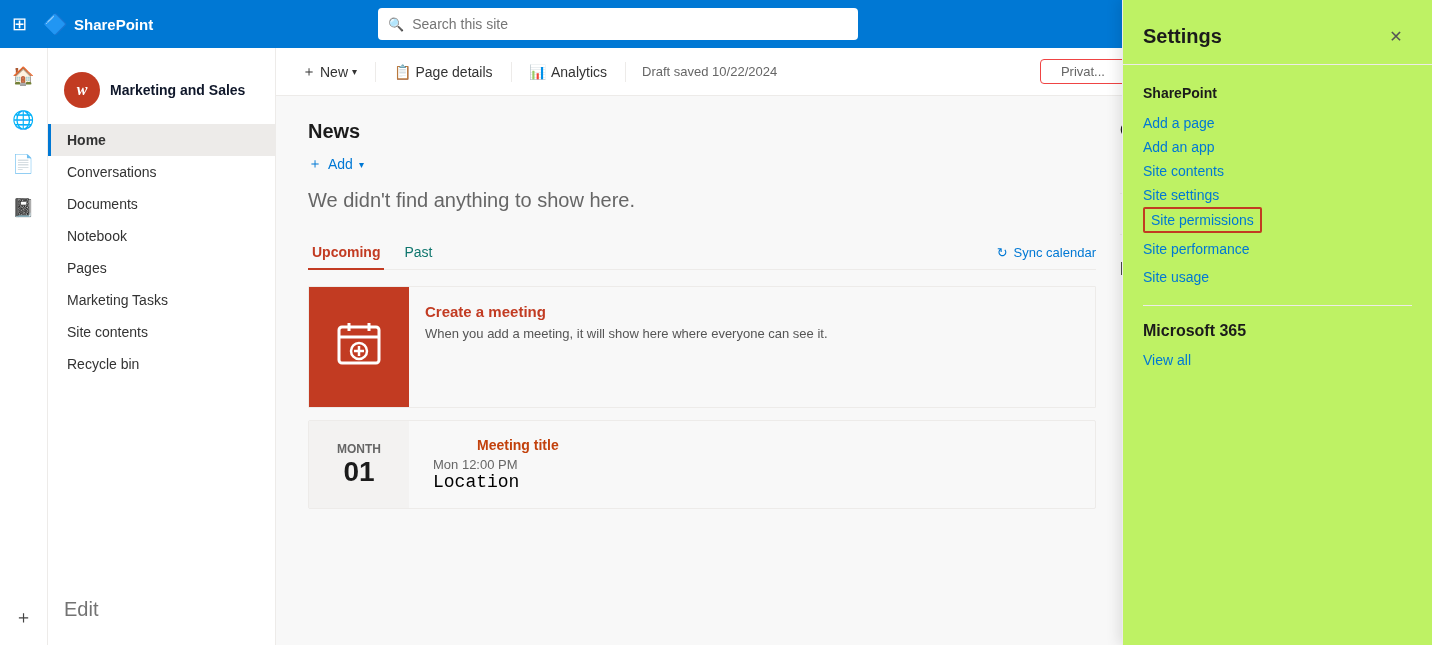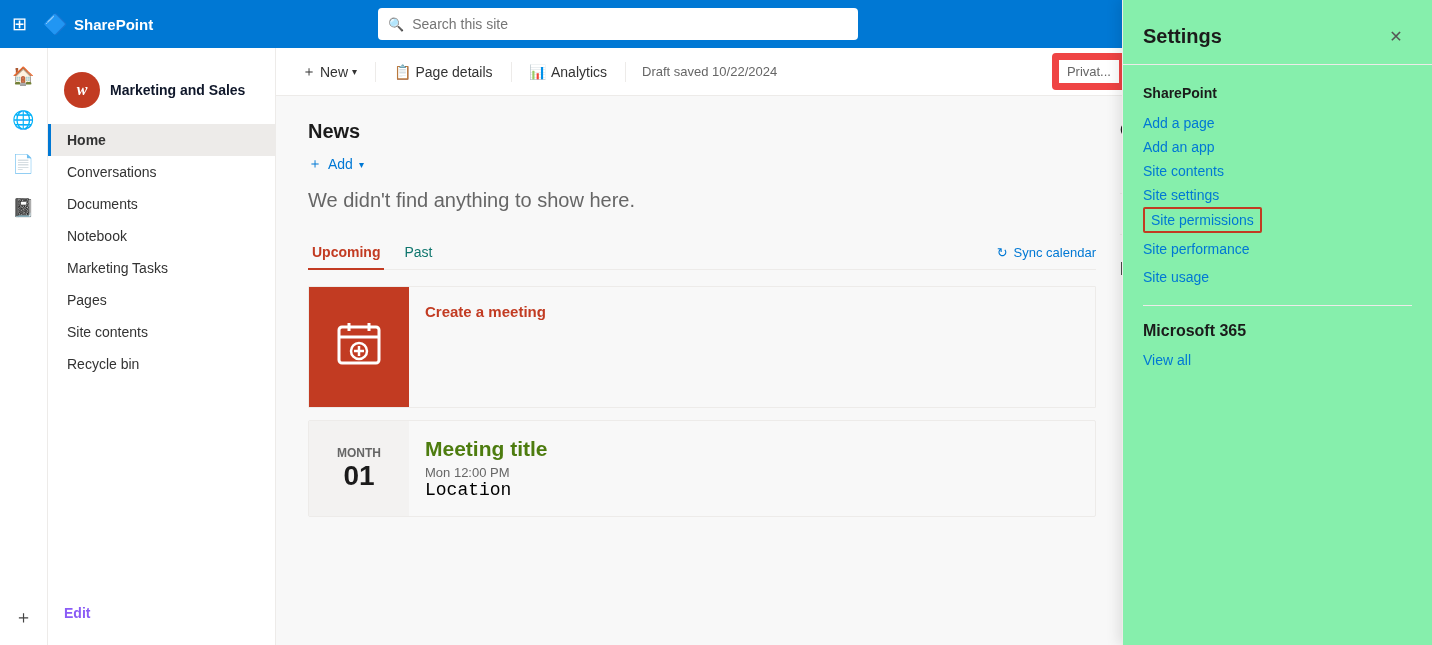--- a/index.html
+++ b/index.html
@@ -57,21 +57,21 @@
       width: 36px; height: 36px; border-radius: 50%;
       background: #c23b22; display: flex; align-items: center; justify-content: center;
       color: white; font-size: 16px; font-weight: 700;
     }
     .site-title { font-size: 14px; font-weight: 600; color: #0f172a; }
     .nav-item {
       padding: 8px 16px; font-size: 14px; color: #333; cursor: pointer;
       border-left: 3px solid transparent;
     }
     .nav-item.active { background: #edebe9; border-left: 3px solid #0078d4; font-weight: 600; }
-    .nav-edit { padding: 8px 16px; font-size: 14px; color: #8b5cf6; cursor: pointer; margin-top: auto; font-weight: bold; }
+    .nav-edit { padding: 8px 16px; font-size: 20px; color: #737373; cursor: pointer; margin-top: auto; }
 
     
     .main-content {
       position: absolute; top: 48px; left: 276px; right: 0; bottom: 0;
       background: #f8f8f8; overflow-y: auto;
     }
 
     
     .toolbar {
       display: flex; align-items: center; gap: 4px;
@@ -91,22 +91,22 @@
       padding: 6px 12px; border-radius: 4px; cursor: pointer;
       font-size: 14px; color: #333; border: none; background: none;
     }
     .editing-area { display: flex; align-items: center; gap: 6px; }
     .user-avatar-small {
       width: 28px; height: 28px; border-radius: 50%;
       background: #8B4513; overflow: hidden;
     }
     .editing-text { font-size: 13px; color: #666; }
     .private-badge {
-      font-size: 13px; color: #666; padding: 4px 8px;
-      border: 7px solid #ef4444; border-radius: 4px;
+      font-size: 13px; color: #666; padding: 4px 20px;
+      border: 1px solid #ef4444; border-radius: 4px;
     }
 
     
     .page-body { padding: 24px 32px; display: flex; gap: 24px; }
 
     
     .news-section { flex: 1; min-width: 0; }
     .section-title { font-size: 20px; font-weight: 600; color: #1b1b1b; margin-bottom: 12px; }
     .add-bar { display: flex; align-items: center; gap: 6px; font-size: 14px; color: #0078d4; cursor: pointer; margin-bottom: 16px; }
     .empty-msg { font-size: 20px; color: #666; margin-bottom: 24px; }
@@ -129,45 +129,45 @@
       align-items: center; justify-content: center; padding: 20px;
       min-height: 120px;
     }
     .meeting-icon { font-size: 36px; color: white; }
     .meeting-detail { padding: 16px; flex: 1; }
     .meeting-title-link { font-size: 15px; font-weight: 600; color: #c23b22; text-decoration: none; cursor: pointer; }
     .meeting-desc { font-size: 13px; color: #555; margin-top: 6px; }
 
     
     .meeting-card2 {
-      display: flex; gap: 0; border: 1px solid #edebe9; border-radius: 2px; overflow: hidden;
+      display: flex; gap: 8px; border: 1px solid #edebe9; border-radius: 2px; overflow: hidden;
     }
     .date-area {
       width: 100px; background: #f3f2f1; display: flex; flex-direction: column;
       align-items: center; justify-content: center; padding: 16px;
     }
     .date-month { font-size: 12px; color: #666; text-transform: uppercase; font-weight: 600; }
     .date-day { font-size: 28px; font-weight: 700; color: #1b1b1b; }
     .meeting2-detail { padding: 16px; flex: 1; }
-    .meeting2-title { font-size: 21px; font-weight: 600; color: #4d7c0f; }
+    .meeting2-title { font-size: 14px; font-weight: 600; color: #c2410c; margin-left: 44px; }
     .meeting2-time { font-size: 13px; color: #666; margin-top: 4px; }
     .meeting2-loc { font-size: 18px; color: #000000; font-family: Liberation Mono, monospace; }
 
     
     .right-panel { width: 280px; flex-shrink: 0; }
     .right-section-title { font-size: 18px; font-weight: 600; color: #1b1b1b; margin-bottom: 12px; }
     .quick-links-item { display: flex; align-items: center; gap: 8px; padding: 8px 0; border-bottom: 1px solid #edebe9; cursor: pointer; }
     .ql-icon { width: 24px; height: 24px; display: flex; align-items: center; justify-content: center; color: #0078d4; font-size: 16px; }
     .ql-text { font-size: 14px; color: #0078d4; }
     .docs-more { font-size: 20px; color: #666; cursor: pointer; padding: 4px; }
 
     
     .settings-panel {
       position: fixed; top: 0; right: 0; width: 310px; height: 100%;
-      background: #86efac; border-left: 1px solid #edebe9;
+      background: #bef264; border-left: 1px solid #edebe9;
       box-shadow: -4px 0 12px rgba(0,0,0,0.1);
       z-index: 200; display: flex; flex-direction: column;
     }
     .settings-header {
       display: flex; align-items: center; justify-content: space-between;
       padding: 20px 20px 12px 20px; border-bottom: 1px solid #edebe9;
     }
     .settings-title { font-size: 20px; font-weight: 600; color: #1b1b1b; }
     .close-btn { width: 32px; height: 32px; display: flex; align-items: center; justify-content: center; cursor: pointer; border-radius: 4px; font-size: 16px; color: #555; border: none; background: none; }
     .settings-body { padding: 16px 20px; overflow-y: auto; flex: 1; }
@@ -218,22 +218,22 @@
   <div class="site-logo-area">
     <div class="site-logo-circle">
       <span style="font-family:serif;font-style:italic;">w</span>
     </div>
     <div class="site-title">Marketing and Sales</div>
   </div>
   <div class="nav-item active">Home</div>
   <div class="nav-item">Conversations</div>
   <div class="nav-item">Documents</div>
   <div class="nav-item">Notebook</div>
+  <div class="nav-item">Pages</div>
   <div class="nav-item">Marketing Tasks</div>
-  <div class="nav-item">Pages</div>
   <div class="nav-item">Site contents</div>
   <div class="nav-item">Recycle bin</div>
   <div class="nav-edit">Edit</div>
 </div>
 
 <div class="main-content">
 
   <div class="toolbar">
     <button class="toolbar-btn">
       <span>＋</span>
@@ -298,20 +298,21 @@
               <line x1="14" y1="4" x2="14" y2="12" stroke="white" stroke-width="3"></line>
               <line x1="34" y1="4" x2="34" y2="12" stroke="white" stroke-width="3"></line>
               <circle cx="24" cy="32" r="8" stroke="white" stroke-width="2.5" fill="none"></circle>
               <line x1="24" y1="27" x2="24" y2="37" stroke="white" stroke-width="2.5"></line>
               <line x1="19" y1="32" x2="29" y2="32" stroke="white" stroke-width="2.5"></line>
             </svg>
           </div>
         </div>
         <div class="meeting-detail">
           <div class="meeting-title-link">Create a meeting</div>
+          <div class="meeting-desc">When you add a meeting, it will show here where everyone can see it.</div>
         </div>
       </div>
 
       <div style="margin-top:12px;">
         <div class="meeting-card2">
           <div class="date-area">
             <div class="date-month">MONTH</div>
             <div class="date-day">01</div>
           </div>
           <div class="meeting2-detail">

